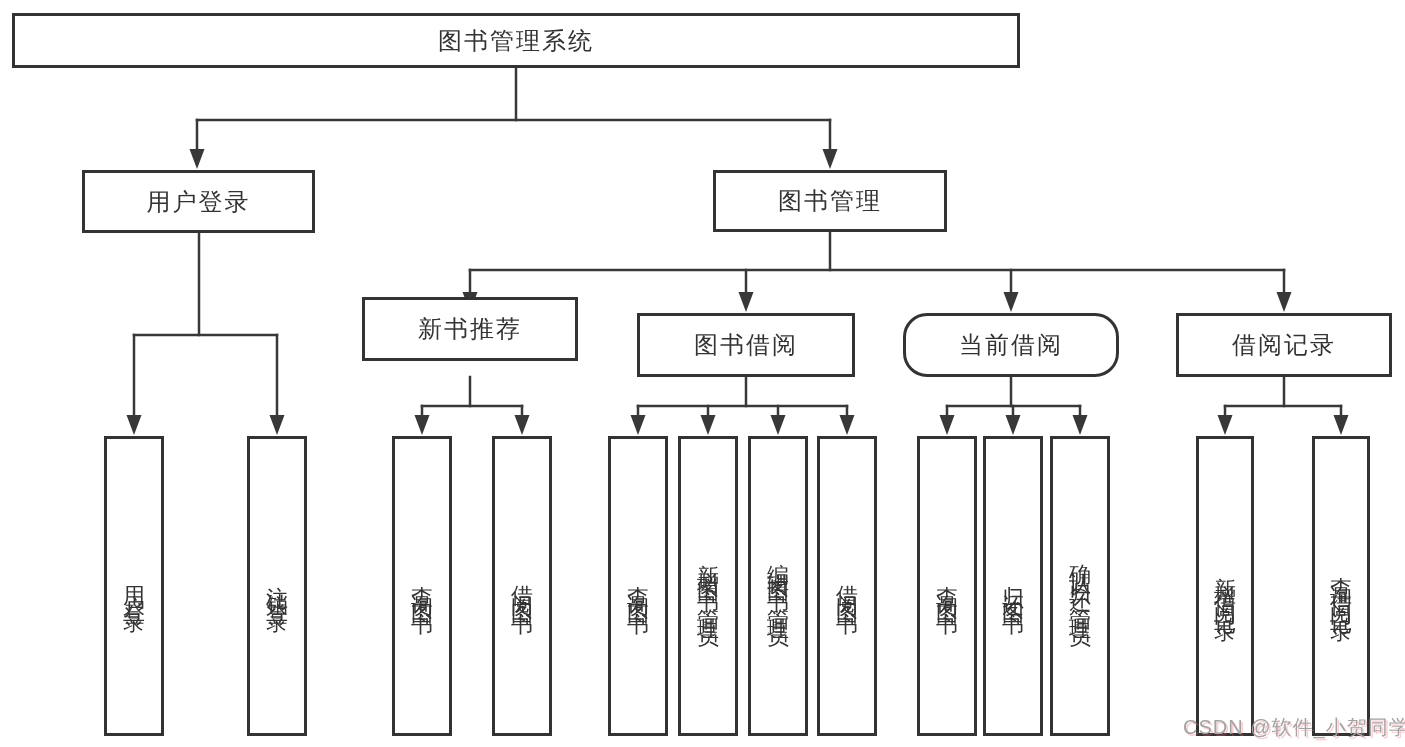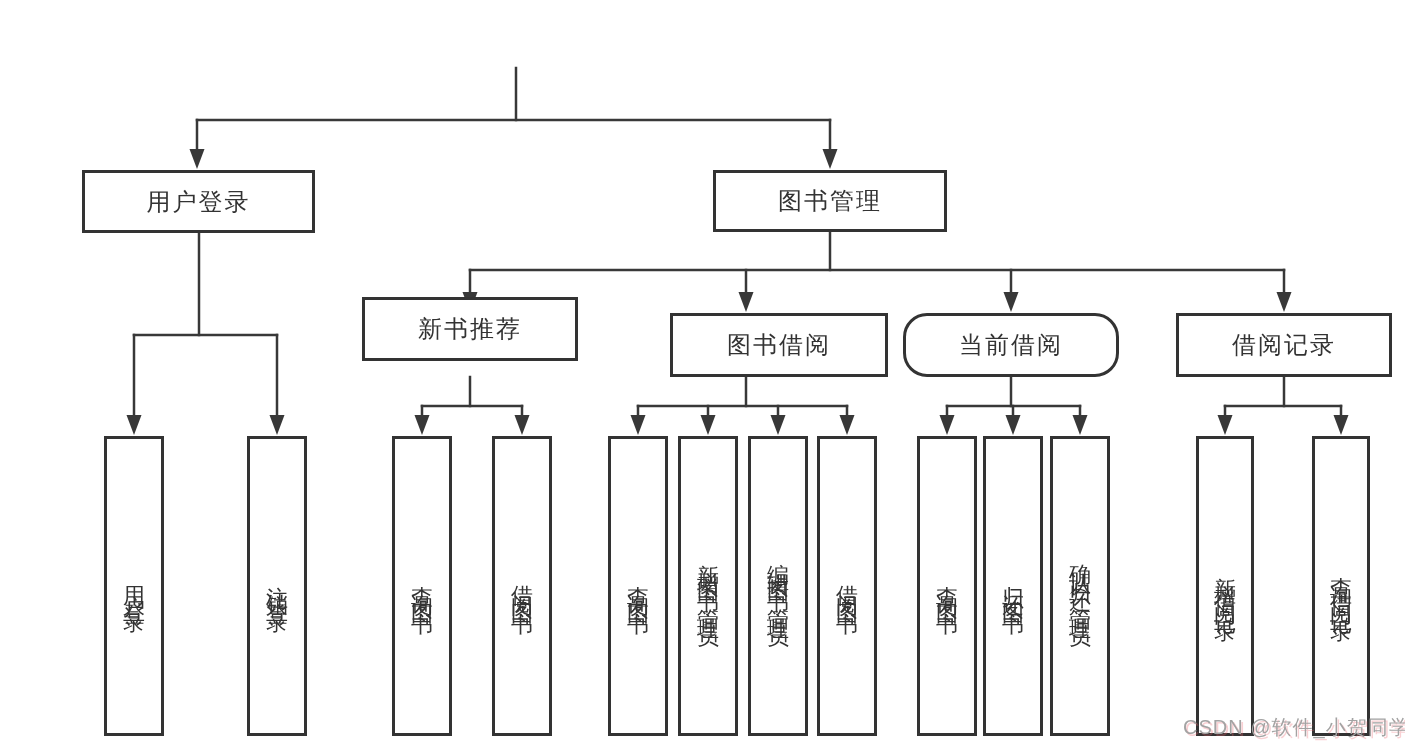--- a/index.html
+++ b/index.html
@@ -85,32 +85,35 @@
       <polygon points="770.5,415 785.5,415 778,435"></polygon>
       <polygon points="839.5,415 854.5,415 847,435"></polygon>
       <polygon points="939.5,415 954.5,415 947,435"></polygon>
       <polygon points="1005.5,415 1020.5,415 1013,435"></polygon>
       <polygon points="1072.5,415 1087.5,415 1080,435"></polygon>
       <polygon points="1217.5,415 1232.5,415 1225,435"></polygon>
       <polygon points="1333.5,415 1348.5,415 1341,435"></polygon>
     </g>
   </svg>
 
+  <div class="node" style="left:12px;top:13px;width:1008px;height:55px;">
+    <span class="lbl">图书管理系统</span>
+  </div>
 
   <div class="node" style="left:82px;top:170px;width:233px;height:63px;">
     <span class="lbl">用户登录</span>
   </div>
   <div class="node" style="left:713px;top:170px;width:234px;height:62px;">
     <span class="lbl">图书管理</span>
   </div>
 
   <div class="node" style="left:362px;top:297px;width:216px;height:64px;text-align:right;">
     <span class="lbl">新书推荐</span>
   </div>
-  <div class="node" style="left:637px;top:313px;width:218px;height:64px;margin-left:33px;">
+  <div class="node" style="left:637px;top:313px;width:218px;height:64px;">
     <span class="lbl">图书借阅</span>
   </div>
   <div class="node" style="left:903px;top:313px;width:216px;height:64px;border-radius:24px;">
     <span class="lbl">当前借阅</span>
   </div>
   <div class="node" style="left:1176px;top:313px;width:216px;height:64px;">
     <span class="lbl">借阅记录</span>
   </div>
 
   <div class="node vert" style="left:104px;top:436px;width:60px;height:300px;">

